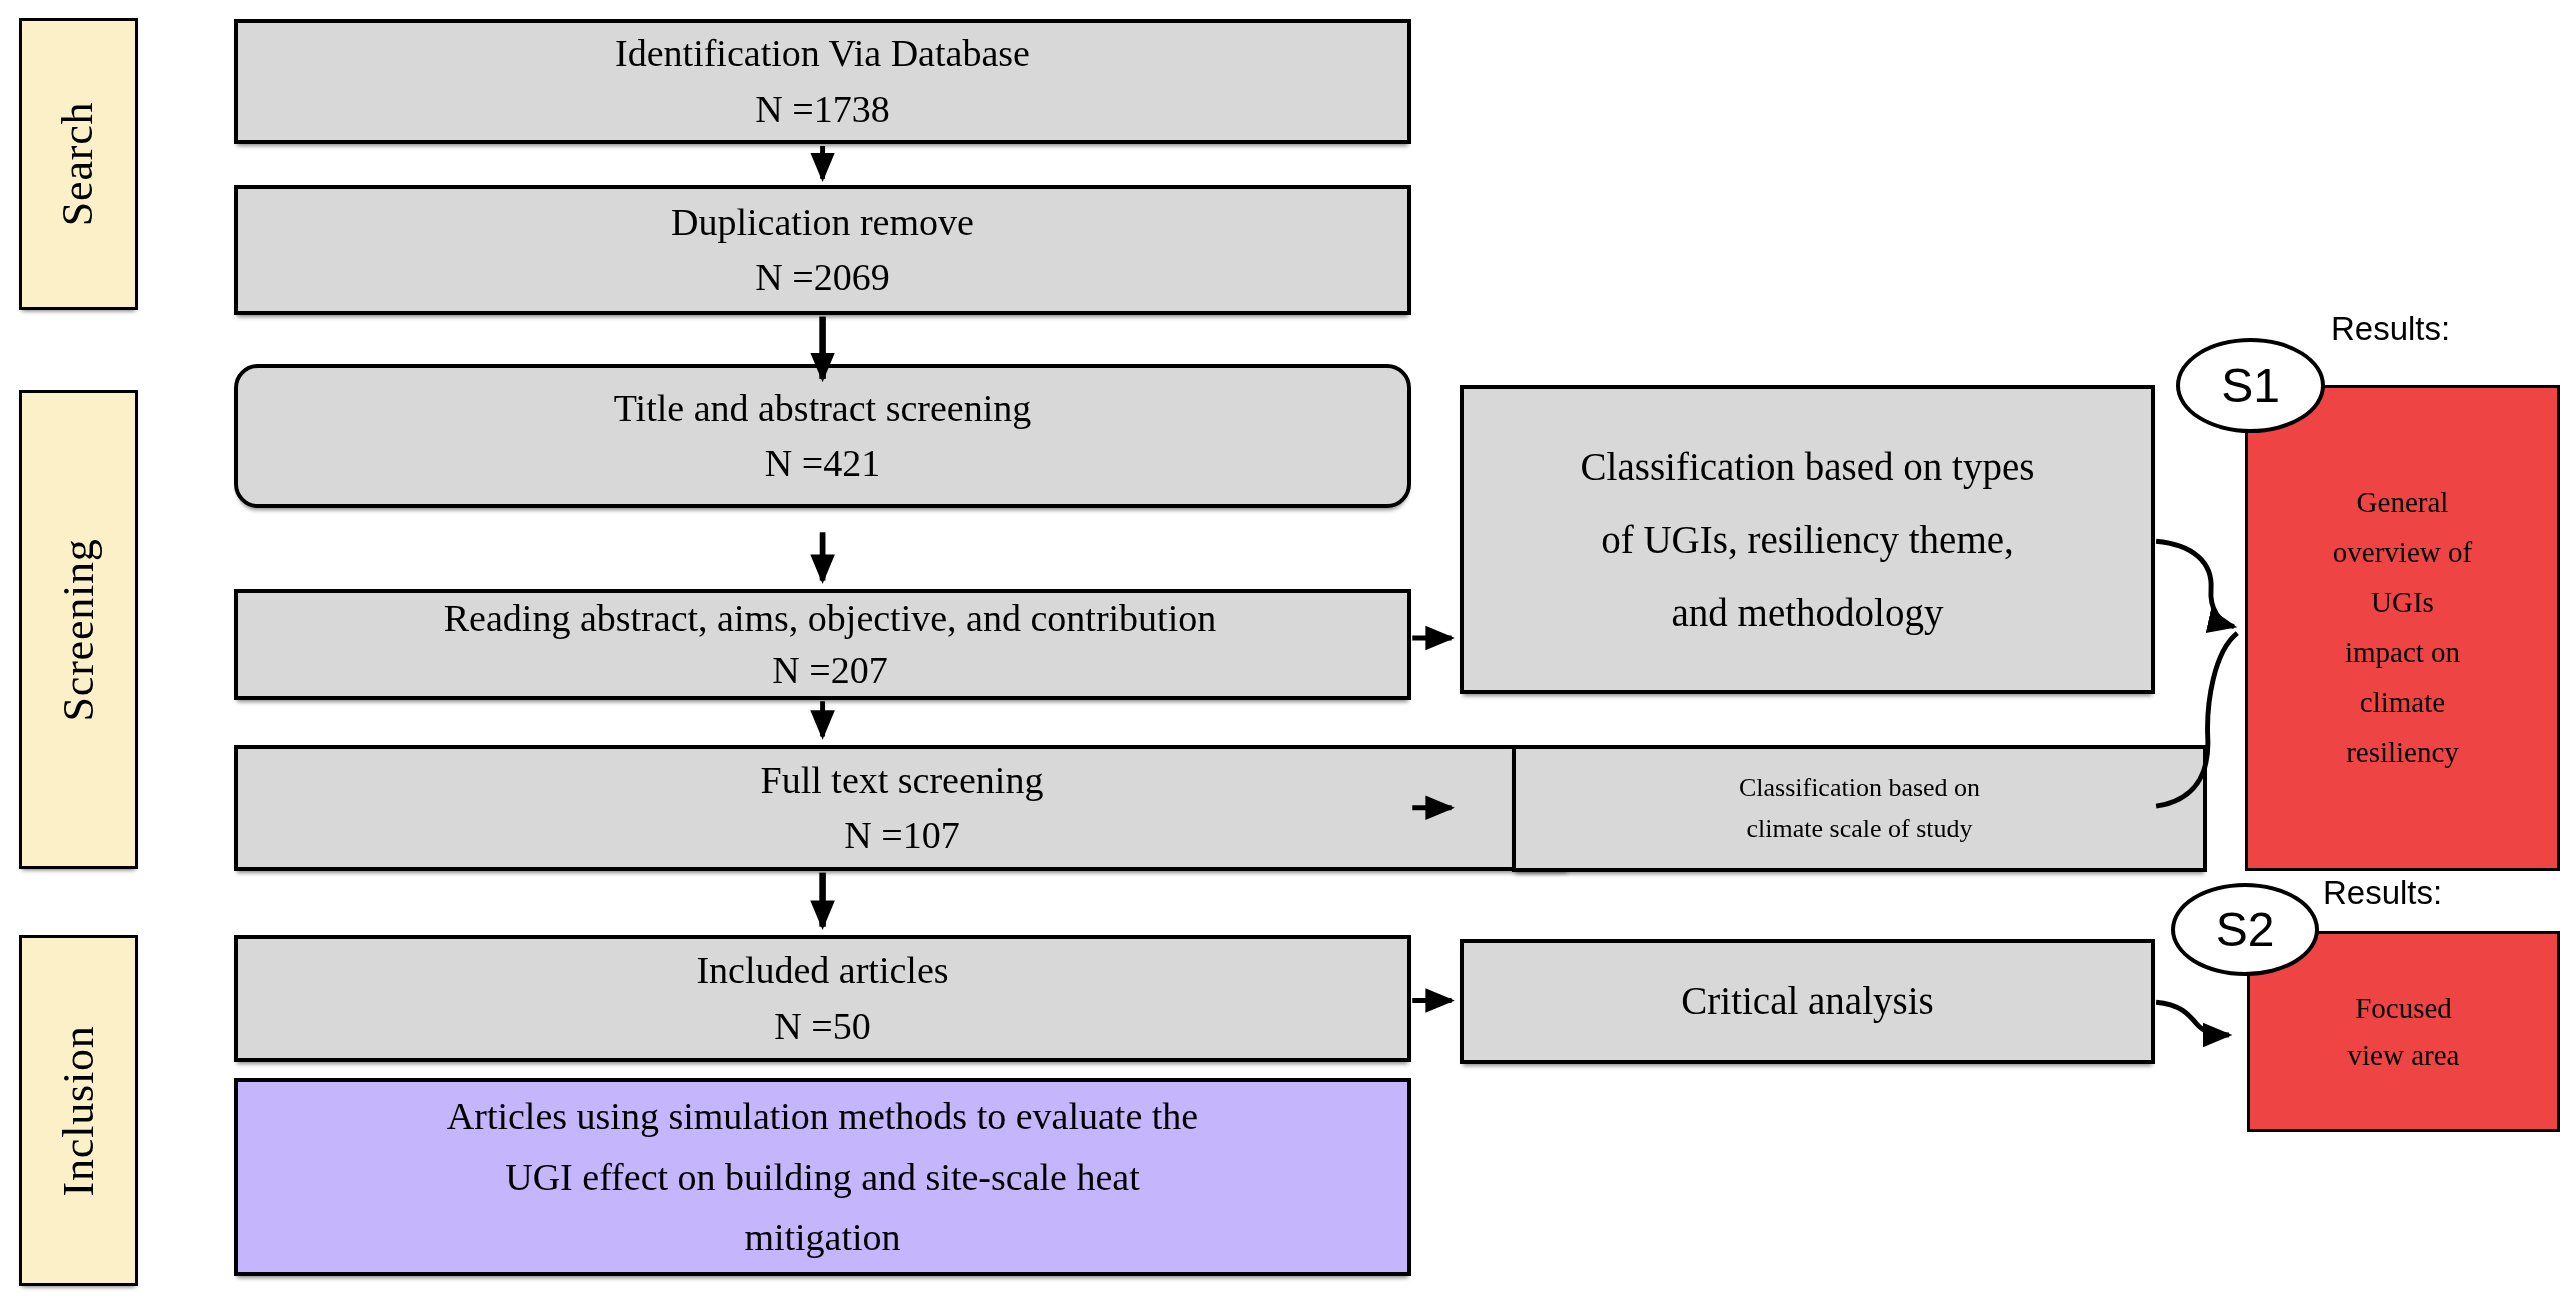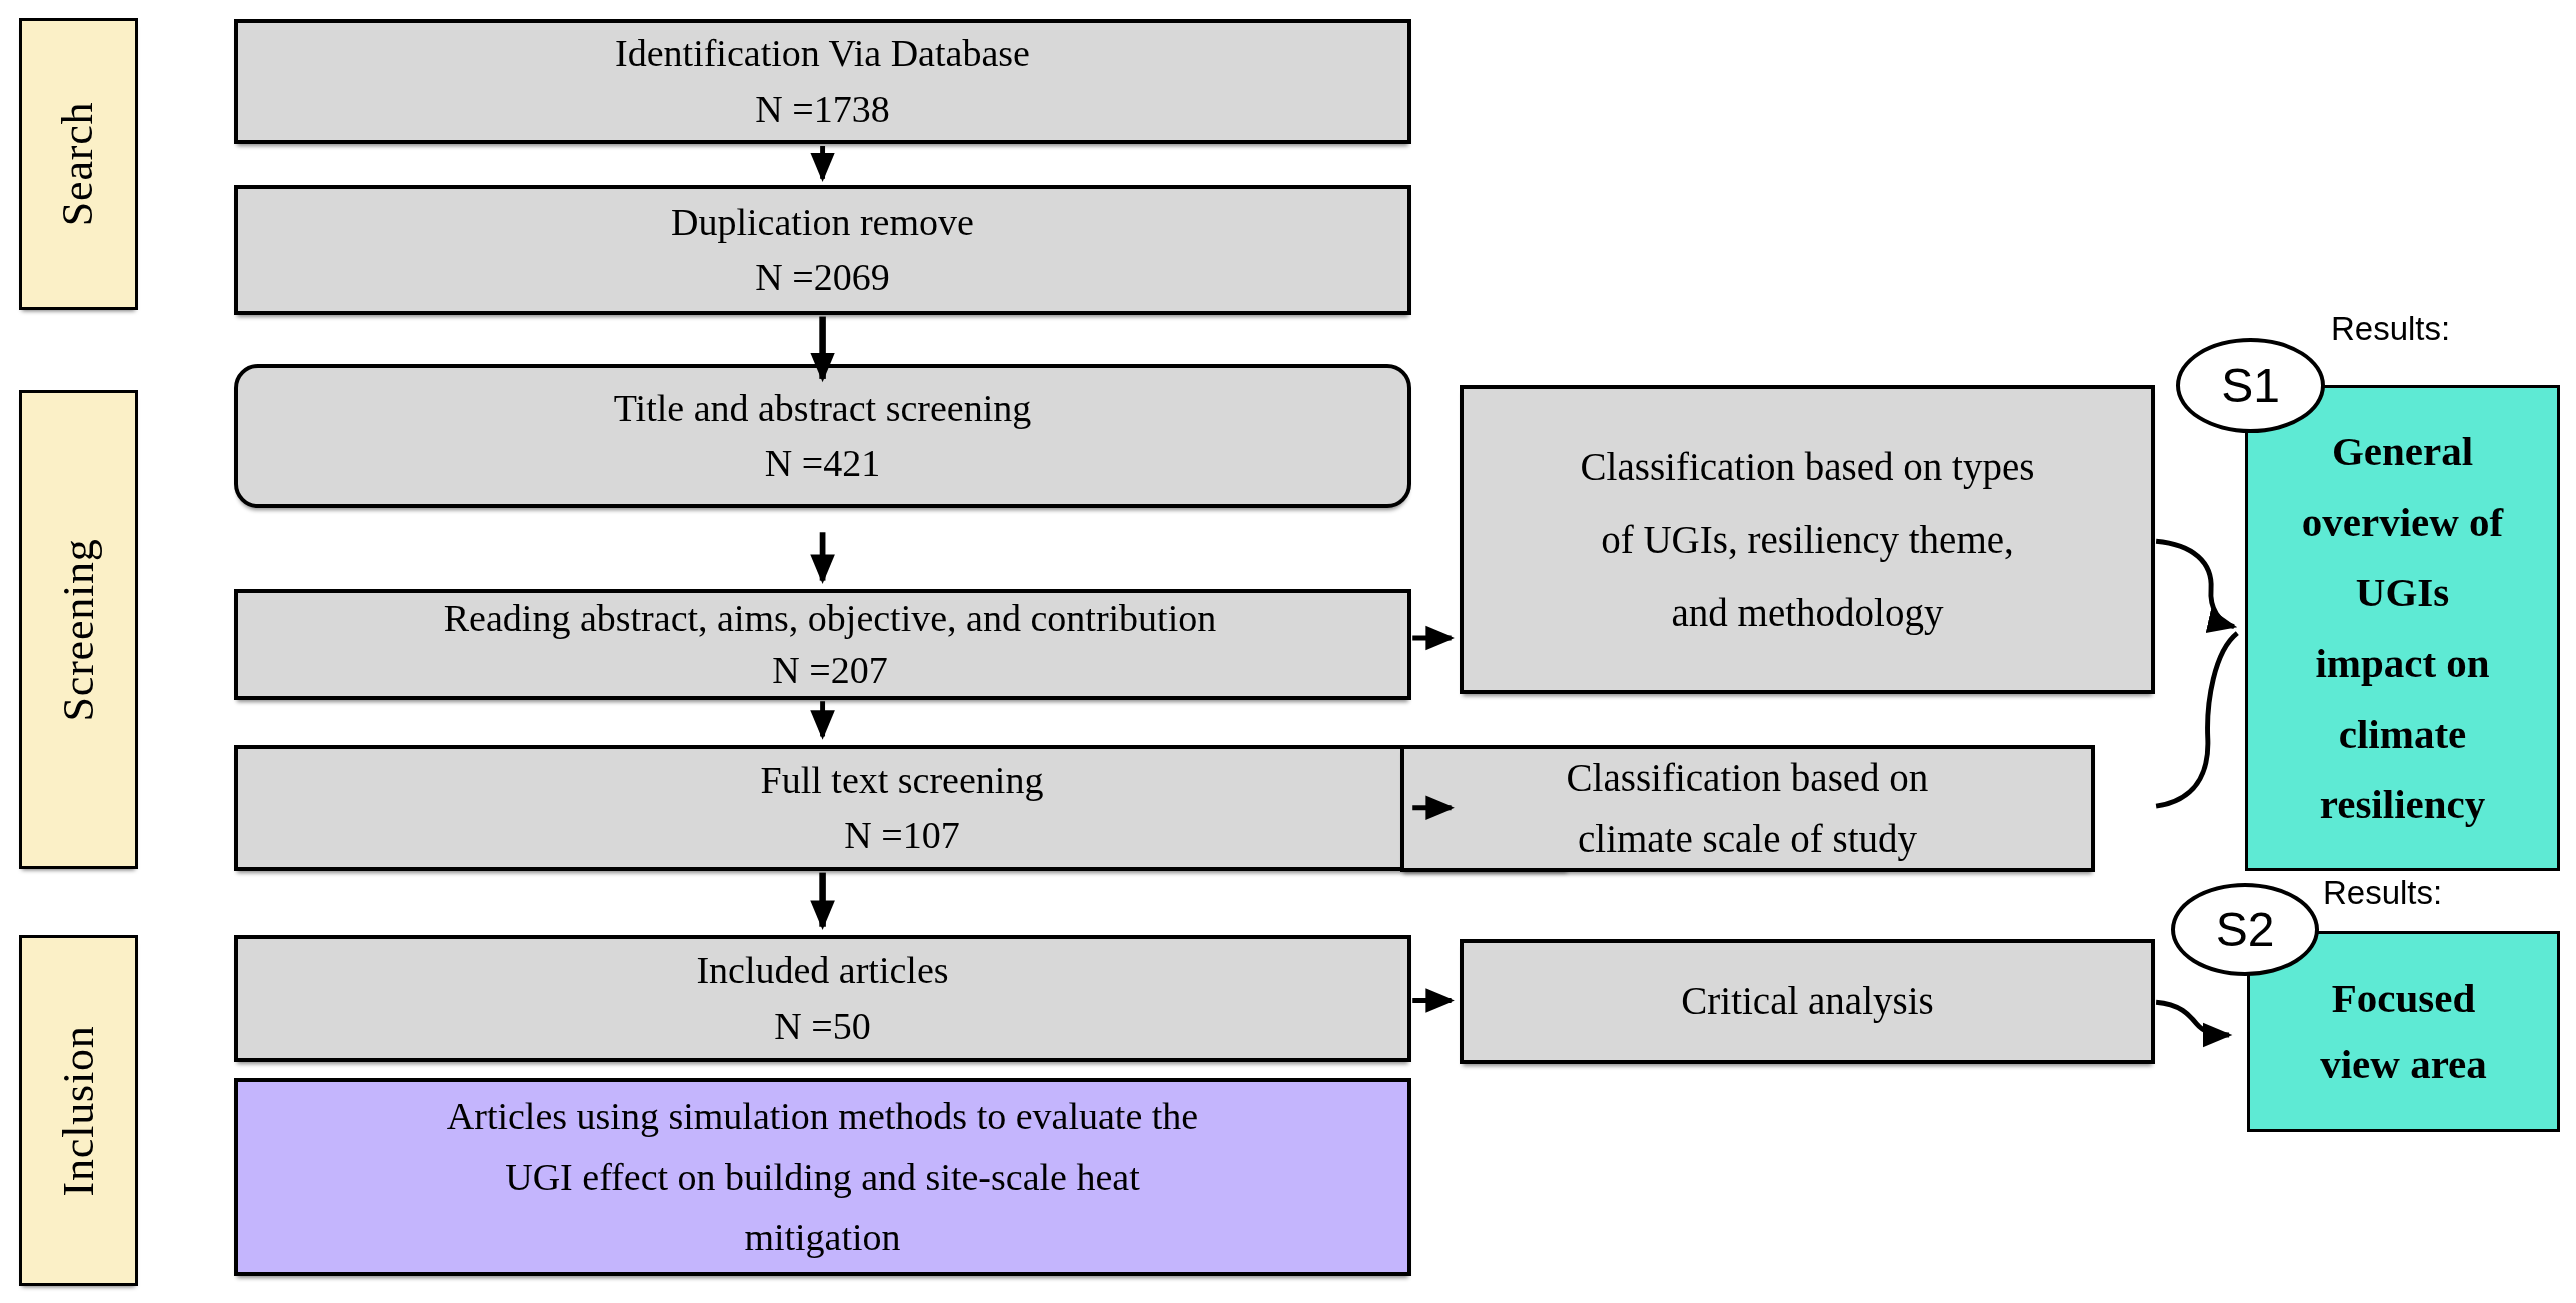--- a/index.html
+++ b/index.html
@@ -35,25 +35,24 @@
     border-width:3.3px;
     box-shadow:0 5.7px 4.1px -3.3px rgba(0,0,0,0.5);
   }
   .stage span{
     transform:rotate(-90deg);
     white-space:nowrap;
     font-size:44px;
     letter-spacing:0.8px;
   }
   .result-box{
-    background:#5eead4;
+    background:#ef4444;
     border-width:3.3px;
-    font-size:41px;
+    font-size:29px;
     line-height:1.72;
-    font-weight:bold;
   }
   .tall-lines{line-height:1.88;}
   .prewrap{white-space:pre-line;}
   .ellipse{
     position:absolute;
     box-sizing:border-box;
     background:#ffffff;
     border:4.1px solid #000;
     border-radius:50%;
     display:flex;align-items:center;justify-content:center;
@@ -121,21 +120,21 @@
   </div>
 
   <div class="box criteria bx prewrap" style="left:234px;top:1078px;width:1177px;height:198px;">Articles using simulation methods to evaluate the
 UGI effect on building and site-scale heat
 mitigation</div>
 
   <div class="box process bx prewrap tall-lines" style="left:1460px;top:385px;width:695px;height:309px;font-size:39px;">Classification based on types
 of UGIs, resiliency theme,
 and methodology</div>
 
-  <div class="box process bx prewrap" style="left:1400px;top:745px;width:695px;height:127px;font-size:39px;line-height:1.55;">Classification based on
+  <div class="box process bx prewrap" style="left:1512px;top:745px;width:695px;height:127px;font-size:26px;line-height:1.55;">Classification based on
 climate scale of study</div>
 
   <div class="box process bx" style="left:1460px;top:939px;width:695px;height:125px;font-size:39px;">Critical analysis</div>
 
   <div class="results-label" style="left:2331px;top:310px;">Results:</div>
 
   <div class="box result-box bx prewrap" style="left:2245px;top:385px;width:315px;height:486px;">General
 overview of
 UGIs
 impact on

